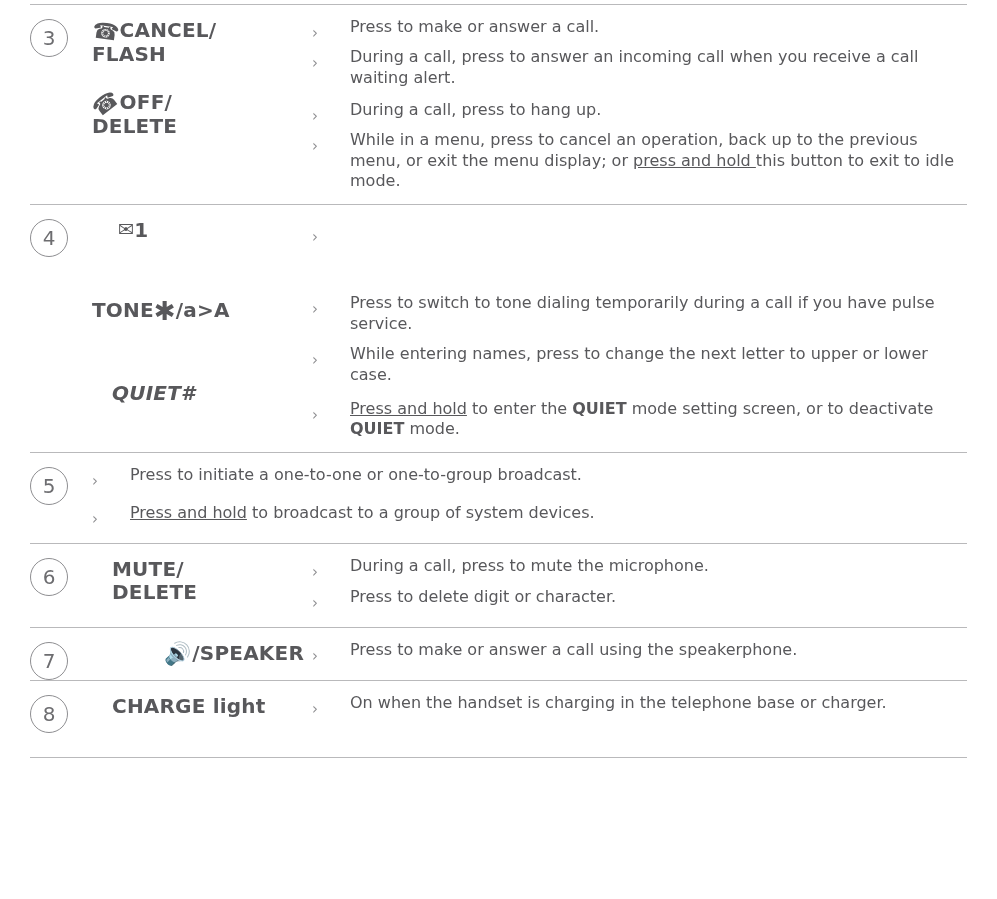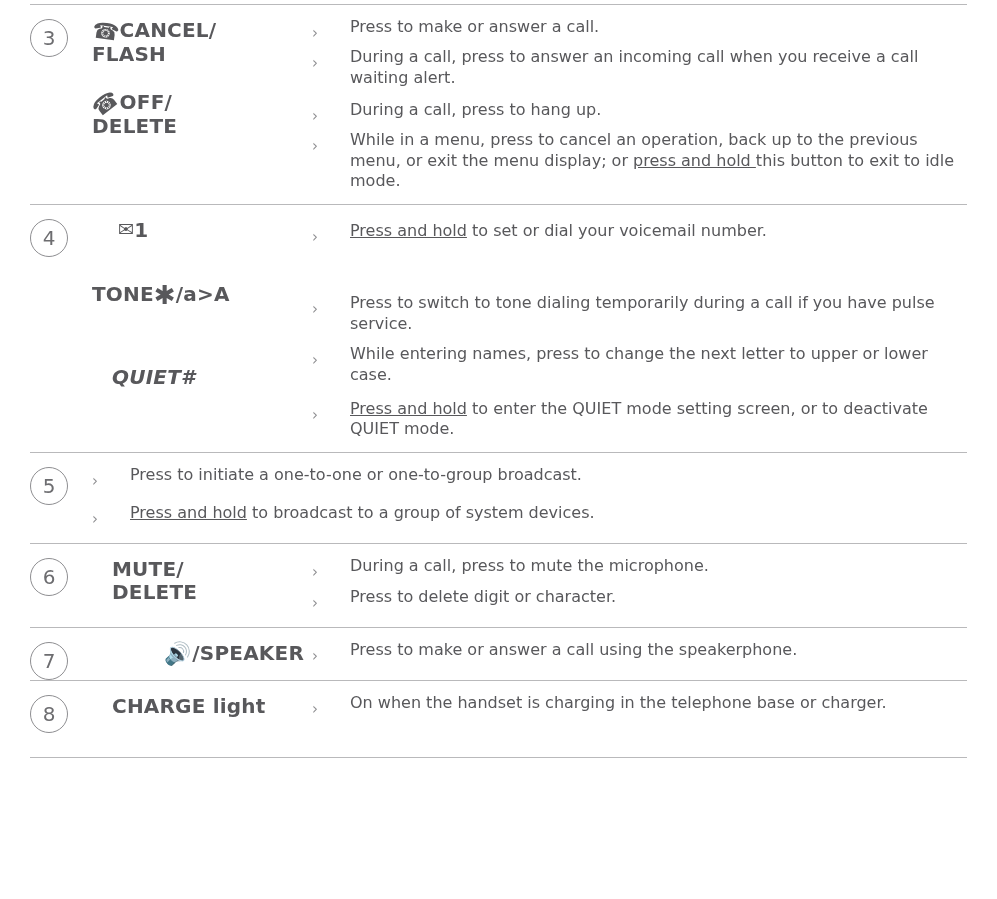--- a/index.html
+++ b/index.html
@@ -88,21 +88,21 @@
     line-height: 1.55;
     padding-top: 5px;
   }
   .desc-text {
     font-size: 16px;
     line-height: 1.28;
     color: #58585b;
     max-width: 620px;
   }
   .u { text-decoration: underline; }
-  .b { font-weight: normal; }
+  .b { font-weight: bold; }
   .keygroup { margin-bottom: 2px; }
 
   
   .glyph {
     font-family: "DejaVu Sans", sans-serif;
     font-weight: normal;
   }
   .handset-icon {
     display: inline-block;
     transform: rotate(8deg);
@@ -191,35 +191,32 @@
   <div class="row">
     <div class="col-num">
       <div class="circle-num">4</div>
     </div>
     <div class="col-key">
       <div class="keygroup">
         <div class="keylabel indent2">
           <span class="env-icon glyph">✉</span><span>1</span>
         </div>
       </div>
-      <div class="keygroup" style="margin-top:42px;">
+      <div class="keygroup" style="margin-top:58px;">
         <div class="keylabel">
           <span>TONE</span><span class="star-icon">✱</span><span>/a&gt;A</span>
         </div>
       </div>
       <div class="keygroup" style="margin-top:60px;font-style:italic;">
         <div class="keylabel indent1">QUIET#</div>
       </div>
     </div>
     <div class="col-desc">
       <div class="bullet-row" style="margin-top:4px;">
         <div class="arrow">›</div>
-        <div class="desc-text">
-          <span class="u">Press and hold</span><span> to set or dial your voicemail number.</span>
-        </div>
       </div>
       <div class="bullet-row" style="margin-top:44px;">
         <div class="arrow">›</div>
         <div class="desc-text">Press to switch to tone dialing temporarily during a call if you have pulse service.</div>
       </div>
       <div class="bullet-row" style="margin-top:10px;">
         <div class="arrow">›</div>
         <div class="desc-text">While entering names, press to change the next letter to upper or lower case.</div>
       </div>
       <div class="bullet-row" style="margin-top:14px;">

